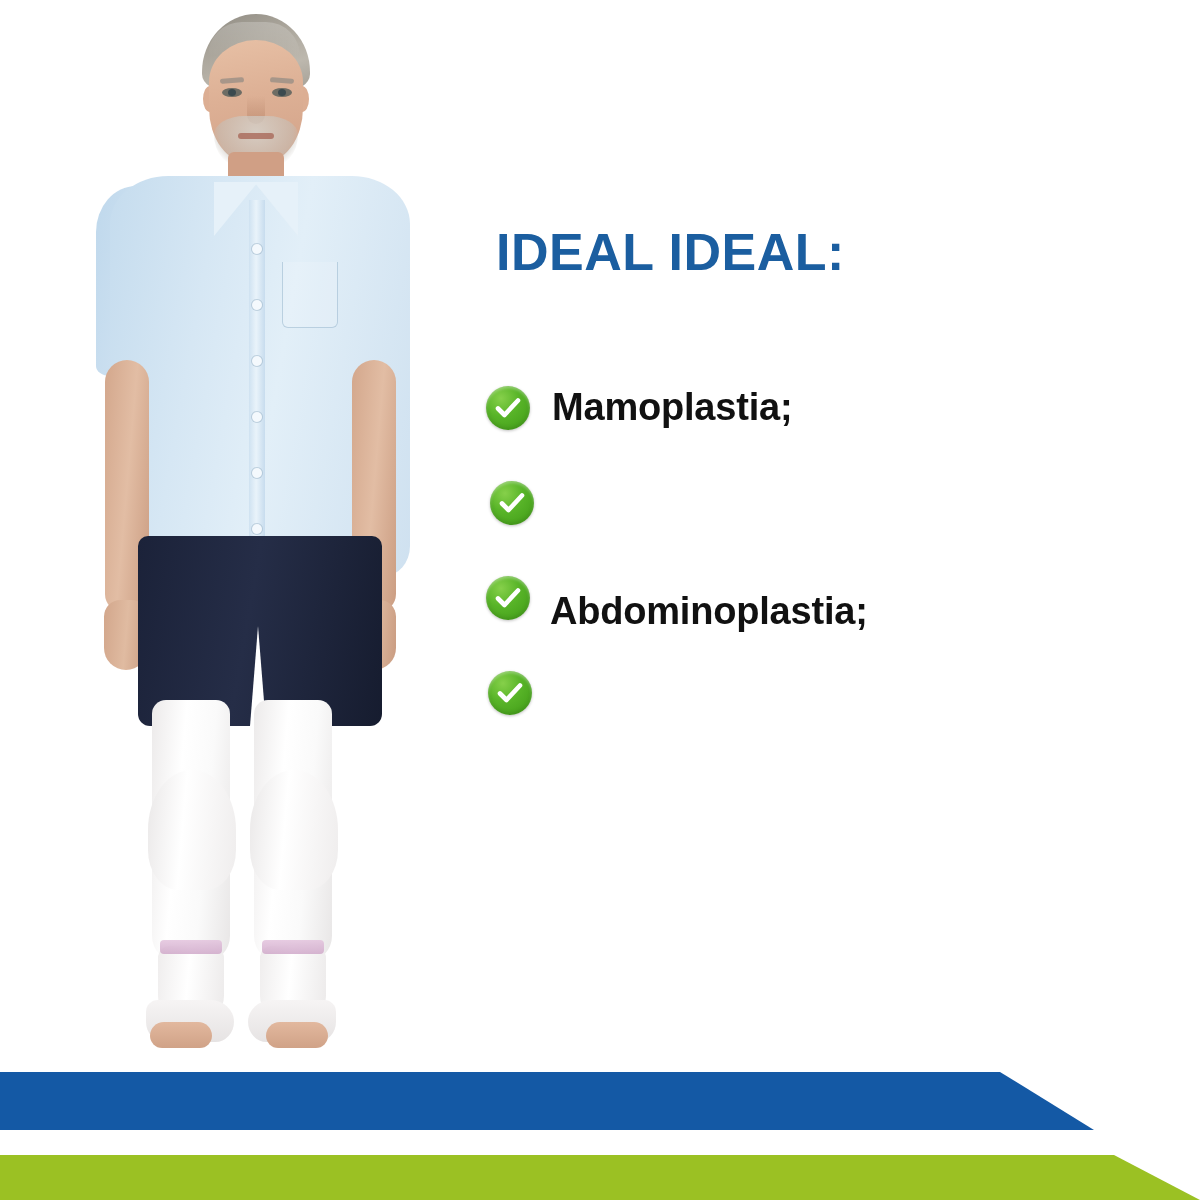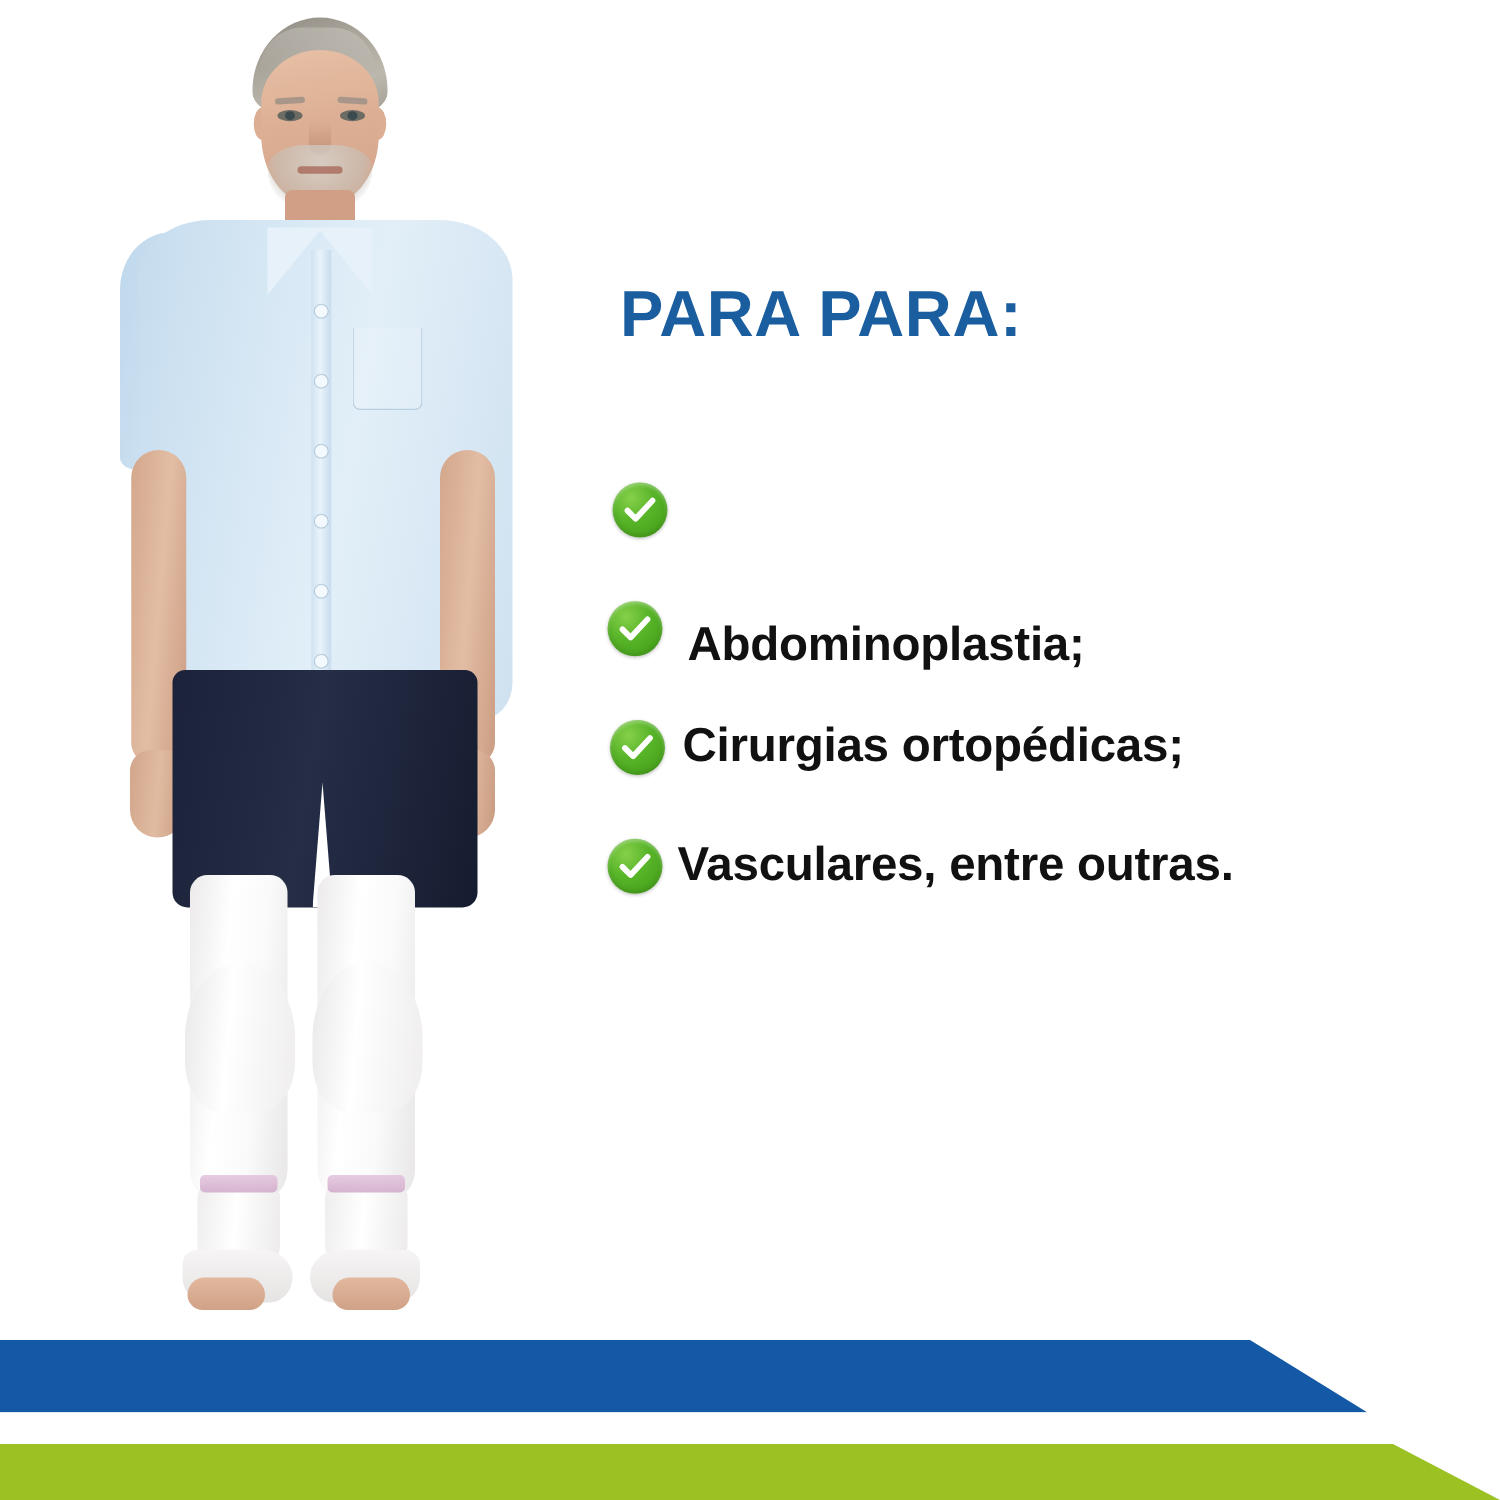--- a/index.html
+++ b/index.html
@@ -378,25 +378,33 @@
       <div class="foot-l"></div>
       <div class="foot-r"></div>
       <div class="toes-l"></div>
       <div class="toes-r"></div>
 
     </div>
   </div>
 
   <div class="content">
 
-    <div class="title">PARA PARA:</div>
+    <div class="title">IDEAL IDEAL:</div>
 
     <div class="list">
 
 
+      <div class="list-item i1">
+        <span class="check-icon">
+          <svg viewBox="0 0 26 24" aria-hidden="true">
+            <path d="M3 12.5 L9.5 19 L23 4.5" fill="none" stroke="#ffffff" stroke-width="4.6" stroke-linecap="round" stroke-linejoin="round"></path>
+          </svg>
+        </span>
+        <span class="item-label">Mamoplastia;</span>
+      </div>
 
       <div class="list-item i2">
         <span class="check-icon">
           <svg viewBox="0 0 26 24" aria-hidden="true">
             <path d="M3 12.5 L9.5 19 L23 4.5" fill="none" stroke="#ffffff" stroke-width="4.6" stroke-linecap="round" stroke-linejoin="round"></path>
           </svg>
         </span>
       </div>
 
       <div class="list-item i3">
@@ -407,31 +415,22 @@
         </span>
         <span class="item-label">Abdominoplastia;</span>
       </div>
 
       <div class="list-item i4">
         <span class="check-icon">
           <svg viewBox="0 0 26 24" aria-hidden="true">
             <path d="M3 12.5 L9.5 19 L23 4.5" fill="none" stroke="#ffffff" stroke-width="4.6" stroke-linecap="round" stroke-linejoin="round"></path>
           </svg>
         </span>
-        <span class="item-label">Cirurgias ortopédicas;</span>
       </div>
 
-      <div class="list-item i5">
-        <span class="check-icon">
-          <svg viewBox="0 0 26 24" aria-hidden="true">
-            <path d="M3 12.5 L9.5 19 L23 4.5" fill="none" stroke="#ffffff" stroke-width="4.6" stroke-linecap="round" stroke-linejoin="round"></path>
-          </svg>
-        </span>
-        <span class="item-label">Vasculares, entre outras.</span>
-      </div>
 
     </div>
   </div>
 
   <div class="bands">
     <div class="band-blue"></div>
     <div class="band-green"></div>
   </div>
 
 </div>

